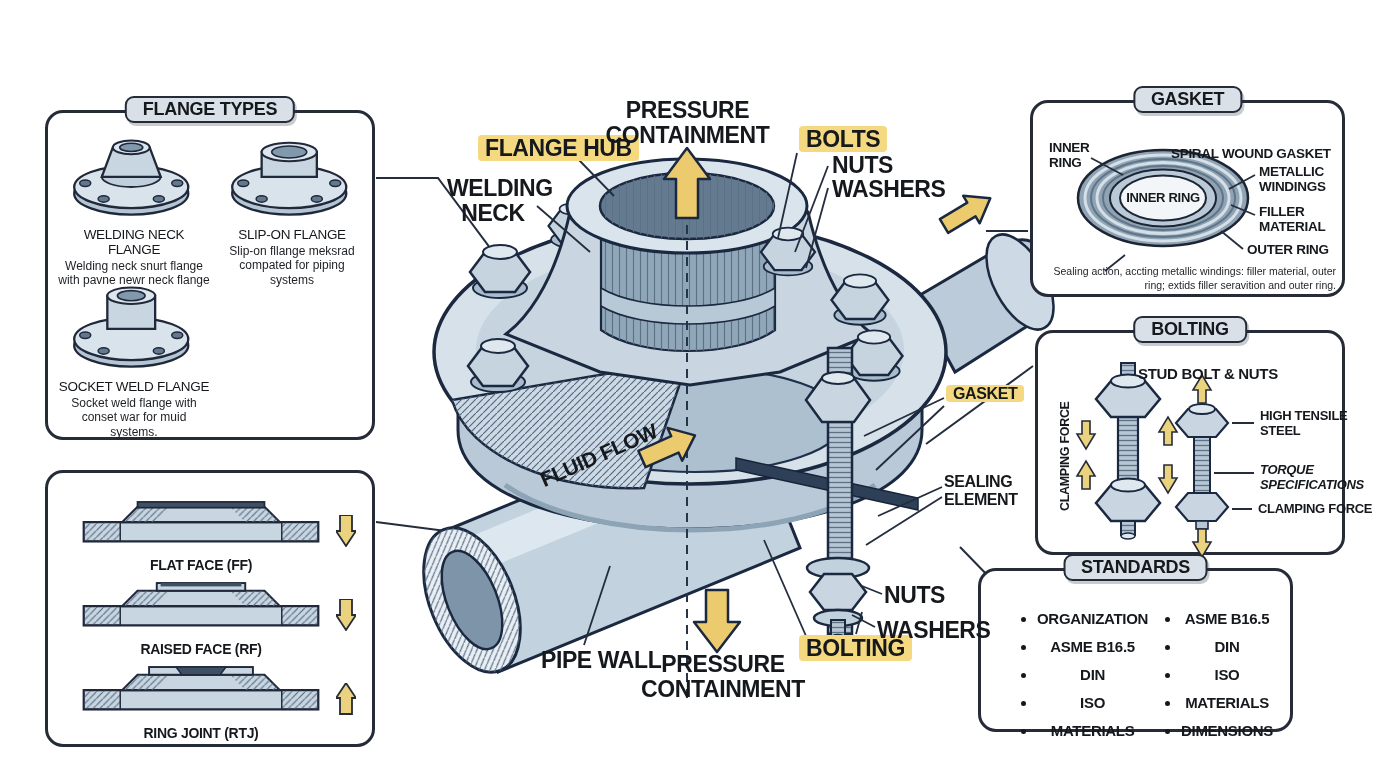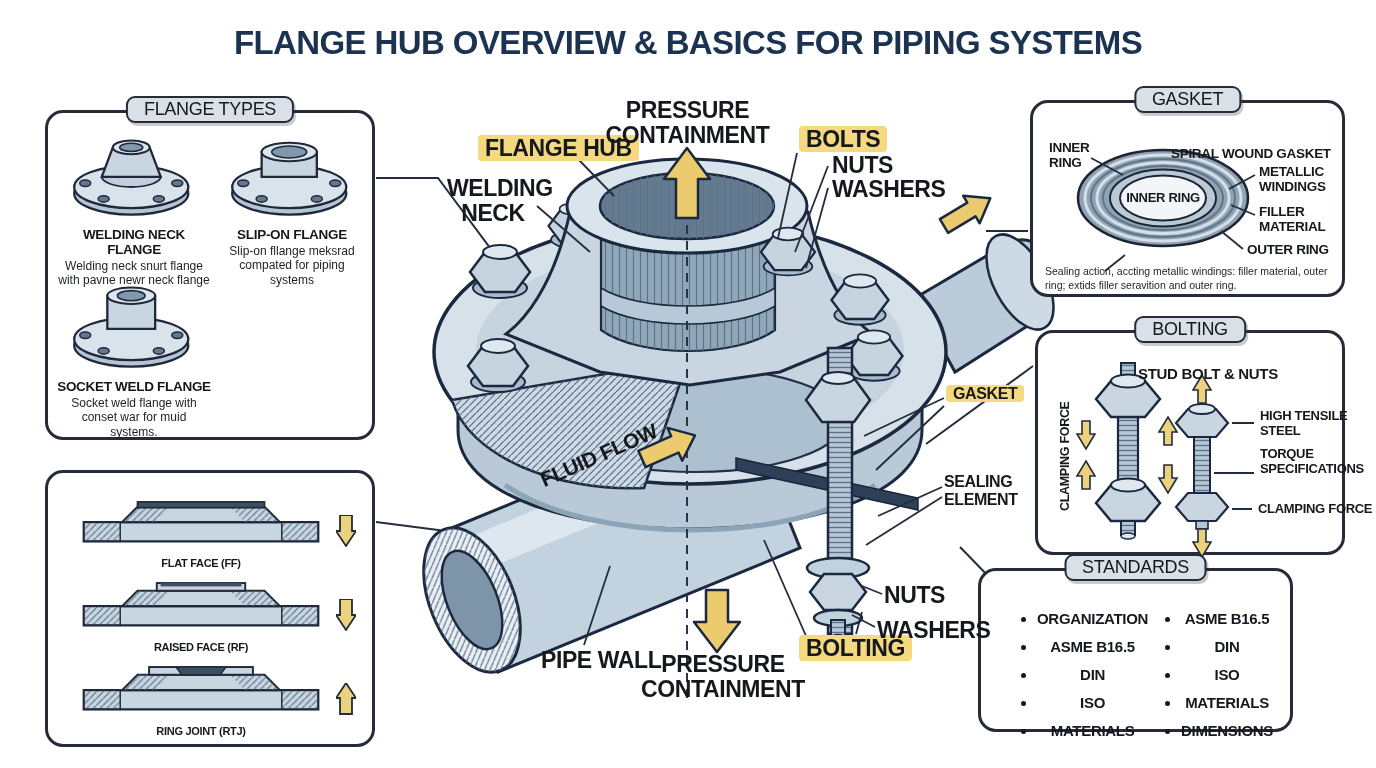--- a/index.html
+++ b/index.html
@@ -5,39 +5,39 @@
   html,body{margin:0;padding:0;background:#fff;}
   .stage{position:relative;width:1376px;height:768px;background:#fff;overflow:hidden;
          font-family:"Liberation Sans",sans-serif;color:#15181c;}
   .stage *{box-sizing:border-box;}
   #scene{position:absolute;left:0;top:0;z-index:0;}
   .title{position:absolute;left:0;right:0;top:24px;text-align:center;z-index:3;
          font-size:33px;font-weight:bold;color:#1b3350;letter-spacing:-0.6px;}
   .panel{position:absolute;background:#fff;border:3px solid #252c38;border-radius:18px;z-index:2;}
   .phead{position:absolute;top:-17px;left:50%;transform:translateX(-50%);
          background:#d9e0e7;border:2.5px solid #252c38;border-radius:9px;
-         padding:1px 16px;font-size:18px;font-weight:normal;letter-spacing:-0.3px;
+         padding:1px 16px;font-size:18px;font-weight:bold;letter-spacing:-0.3px;
          white-space:nowrap;box-shadow:2px 3px 0 rgba(40,50,65,.25);z-index:4;}
   .lbl{position:absolute;font-weight:bold;color:#15181c;font-size:23px;line-height:1.1;
        letter-spacing:-0.4px;white-space:nowrap;z-index:3;}
   .wrap{white-space:normal;}
   .ychip{background:#f4d981;padding:0 7px;border-radius:4px;}
   .yfill{fill:#ecca6e;stroke:#1b2940;stroke-width:2.5;stroke-linejoin:round;}
   .leader{stroke:#232d3d;stroke-width:1.8;fill:none;}
   .conn{stroke:#232d3d;stroke-width:2;fill:none;}
   
   .ft-cell{position:absolute;width:156px;display:flex;flex-direction:column;align-items:center;}
-  .ft-name{font-size:13.5px;font-weight:bold;letter-spacing:-0.3px;margin-top:6px;text-align:center;}
+  .ft-name{font-size:13.5px;font-weight:normal;letter-spacing:-0.3px;margin-top:6px;text-align:center;}
   .ft-desc{font-size:12px;color:#1c1f24;text-align:center;line-height:1.2;margin-top:2px;width:152px;}
   
-  .fa-cap{position:absolute;font-size:11px;font-weight:bold;letter-spacing:-0.3px;width:250px;
+  .fa-cap{position:absolute;font-size:14px;font-weight:bold;letter-spacing:-0.3px;width:250px;
           left:28px;text-align:center;}
   
   .gk-lbl{position:absolute;font-size:13.5px;font-weight:bold;line-height:1.1;letter-spacing:-0.3px;}
-  .gk-cap{position:absolute;font-size:10.5px;color:#1c1f24;text-align:left;line-height:1.3;}
+  .gk-cap{position:absolute;font-size:10.5px;color:#1c1f24;text-align:right;line-height:1.3;}
   
   .bo-lbl{position:absolute;font-size:13px;font-weight:bold;line-height:1.15;letter-spacing:-0.3px;}
   
   .std-col{position:absolute;margin:12px;padding-left:20px;list-style:disc;text-align:center;}
   .std-col li{font-size:15px;font-weight:bold;line-height:28px;letter-spacing:-0.3px;}
 </style>
 </head>
 <body>
 
 <div class="stage">
@@ -137,21 +137,20 @@
     <polyline class="leader" points="944,406 876,470"></polyline>
     <polyline class="leader" points="942,487 878,516"></polyline>
     <polyline class="leader" points="942,497 866,545"></polyline>
     <polyline class="leader" points="584,645 610,566"></polyline>
     <polyline class="leader" points="806,636 764,540"></polyline>
     <polyline class="leader" points="856,634 862,612"></polyline>
     <polyline class="leader" points="882,594 862,586"></polyline>
     <polyline class="leader" points="875,627 852,615"></polyline>
   </svg>
 
-  <div class="title">FLANGE HUB OVERVIEW &amp; BASICS FOR PIPING SYSTEMS</div>
 
   <div class="lbl" style="left:478px;top:136px;">
     <span class="ychip">FLANGE HUB</span></div>
   <div class="lbl wrap" style="left:605px;top:98px;width:165px;text-align:center;">PRESSURE CONTAINMENT</div>
   <div class="lbl wrap" style="left:447px;top:176px;width:92px;text-align:center;">WELDING NECK</div>
   <div class="lbl" style="left:799px;top:127px;">
     <span class="ychip">BOLTS</span></div>
   <div class="lbl" style="left:832px;top:153px;">NUTS</div>
   <div class="lbl" style="left:832px;top:177px;">WASHERS</div>
   <div class="lbl" style="left:946px;top:385px;font-size:16px;">
@@ -333,21 +332,21 @@
           <path d="M-4,-14 h8 v13 h5 l-9,15 l-9,-15 h5 Z" fill="#ead27e" stroke="#252c38" stroke-width="1.6"></path>
         </g>
 
       <line x1="194" y1="90" x2="216" y2="90" stroke="#232d3d" stroke-width="2"></line>
       <line x1="176" y1="140" x2="216" y2="140" stroke="#232d3d" stroke-width="2"></line>
       <line x1="194" y1="176" x2="214" y2="176" stroke="#232d3d" stroke-width="2"></line>
     </svg>
     <div class="bo-lbl" style="left:-38px;top:116px;width:130px;transform:rotate(-90deg);text-align:center;font-size:12.5px;">CLAMPING FORCE</div>
     <div class="bo-lbl" style="left:100px;top:32px;font-size:15px;white-space:nowrap;">STUD BOLT &amp; NUTS</div>
     <div class="bo-lbl" style="left:222px;top:76px;width:92px;">HIGH TENSILE STEEL</div>
-    <div class="bo-lbl" style="left:222px;top:114px;width:108px;">TORQUE SPECIFICATIONS</div>
+    <div class="bo-lbl" style="left:222px;top:130px;width:108px;font-style:italic;">TORQUE SPECIFICATIONS</div>
     <div class="bo-lbl" style="left:220px;top:169px;white-space:nowrap;">CLAMPING FORCE</div>
   </div>
 
   <div class="panel" style="left:978px;top:568px;width:315px;height:164px;">
     <div class="phead">STANDARDS</div>
     <ul class="std-col" style="left:24px;top:22px;">
       <li>ORGANIZATION</li>
       <li>ASME B16.5</li>
       <li>DIN</li>
       <li>ISO</li>

